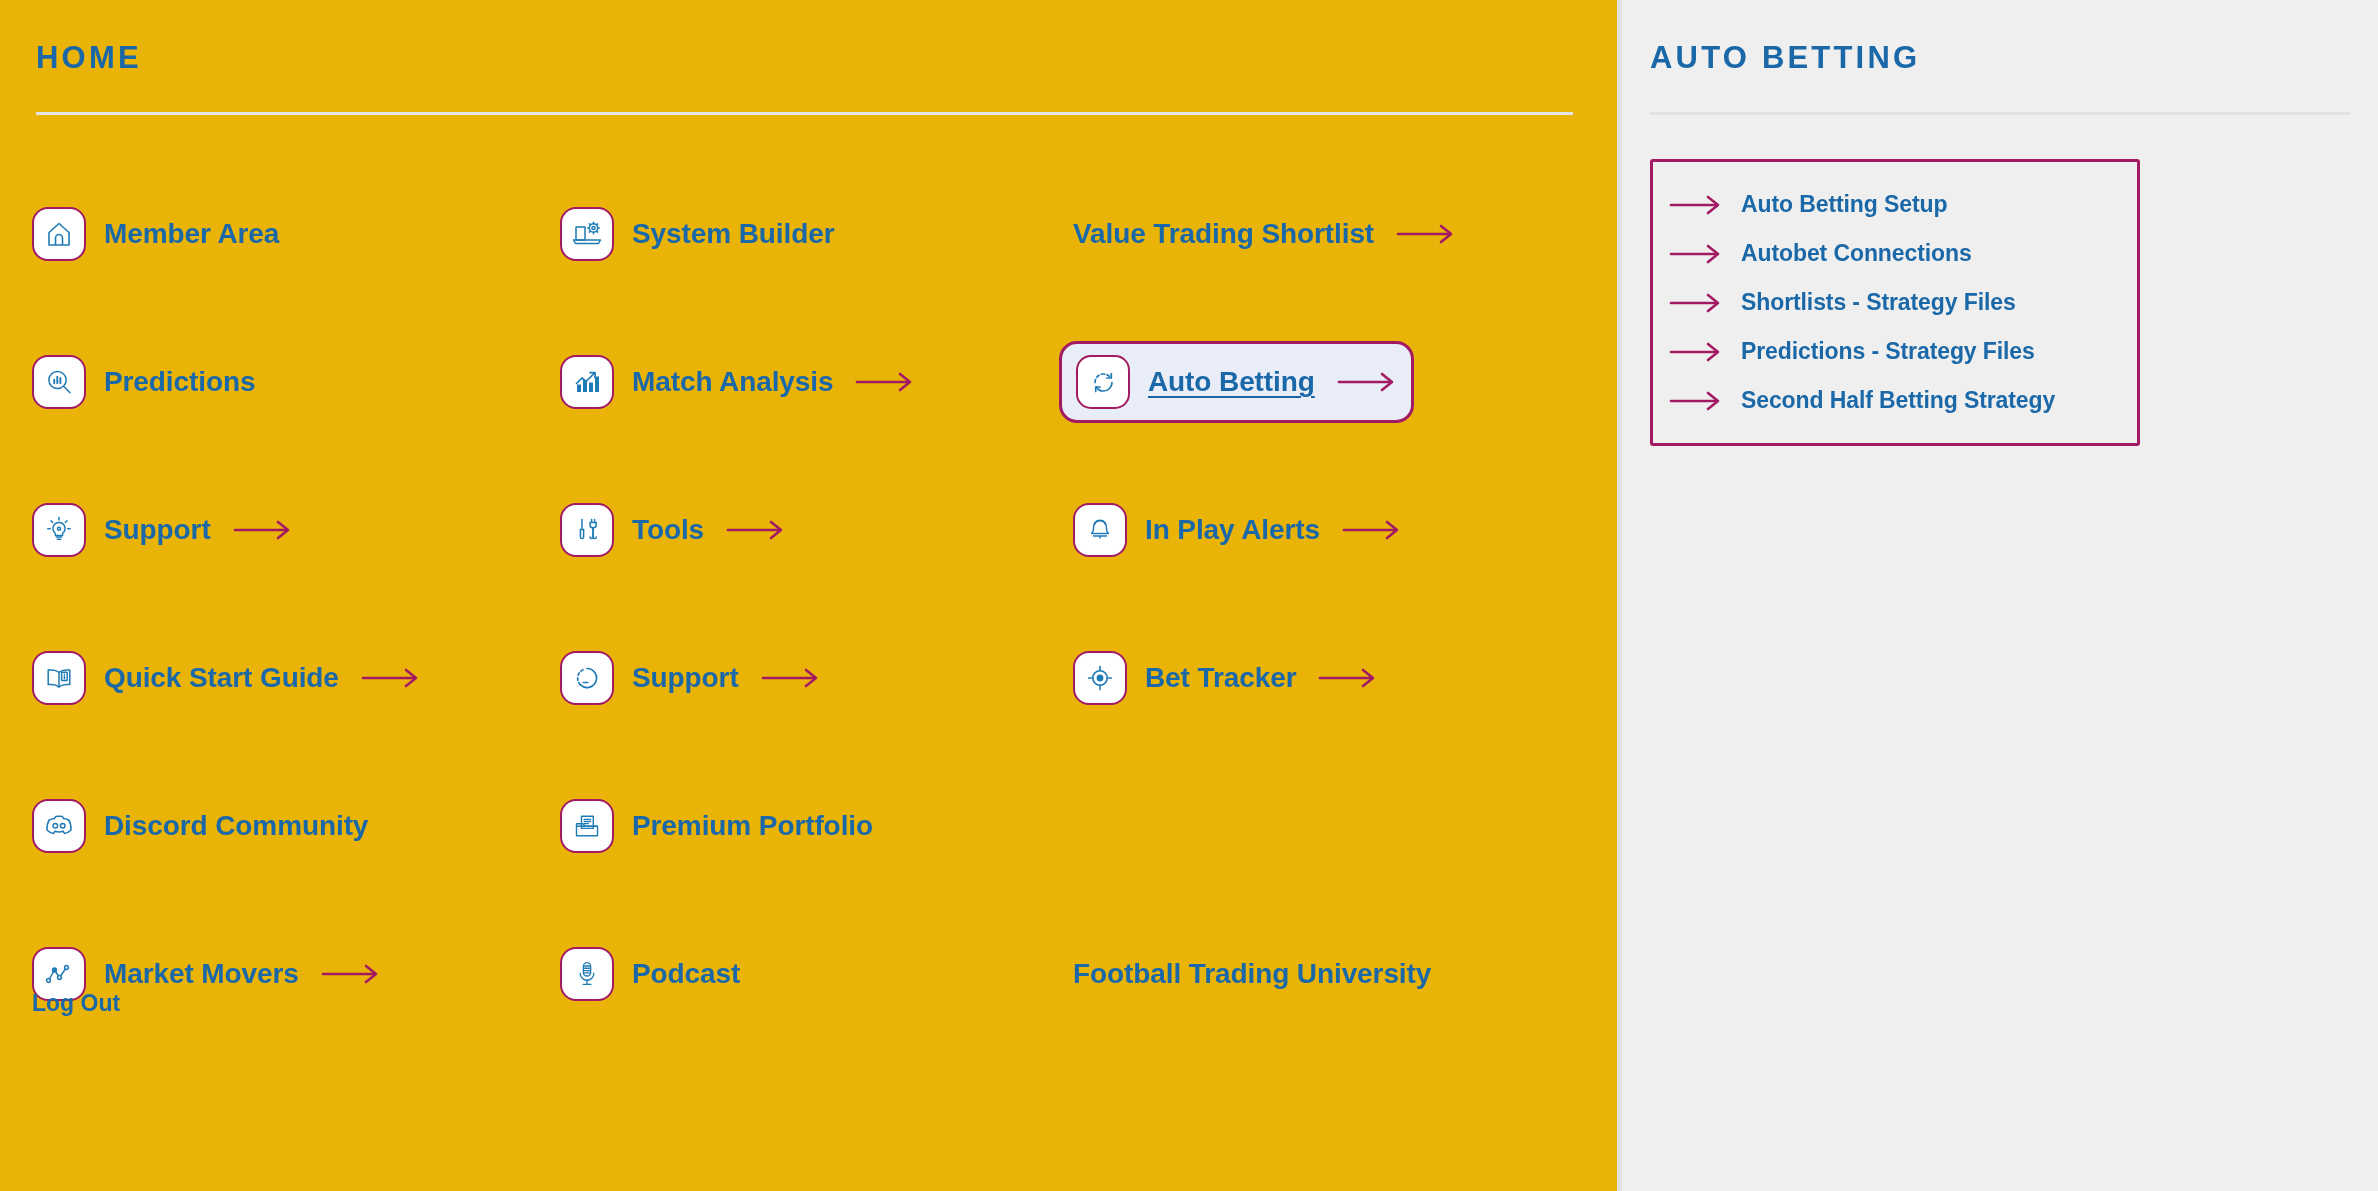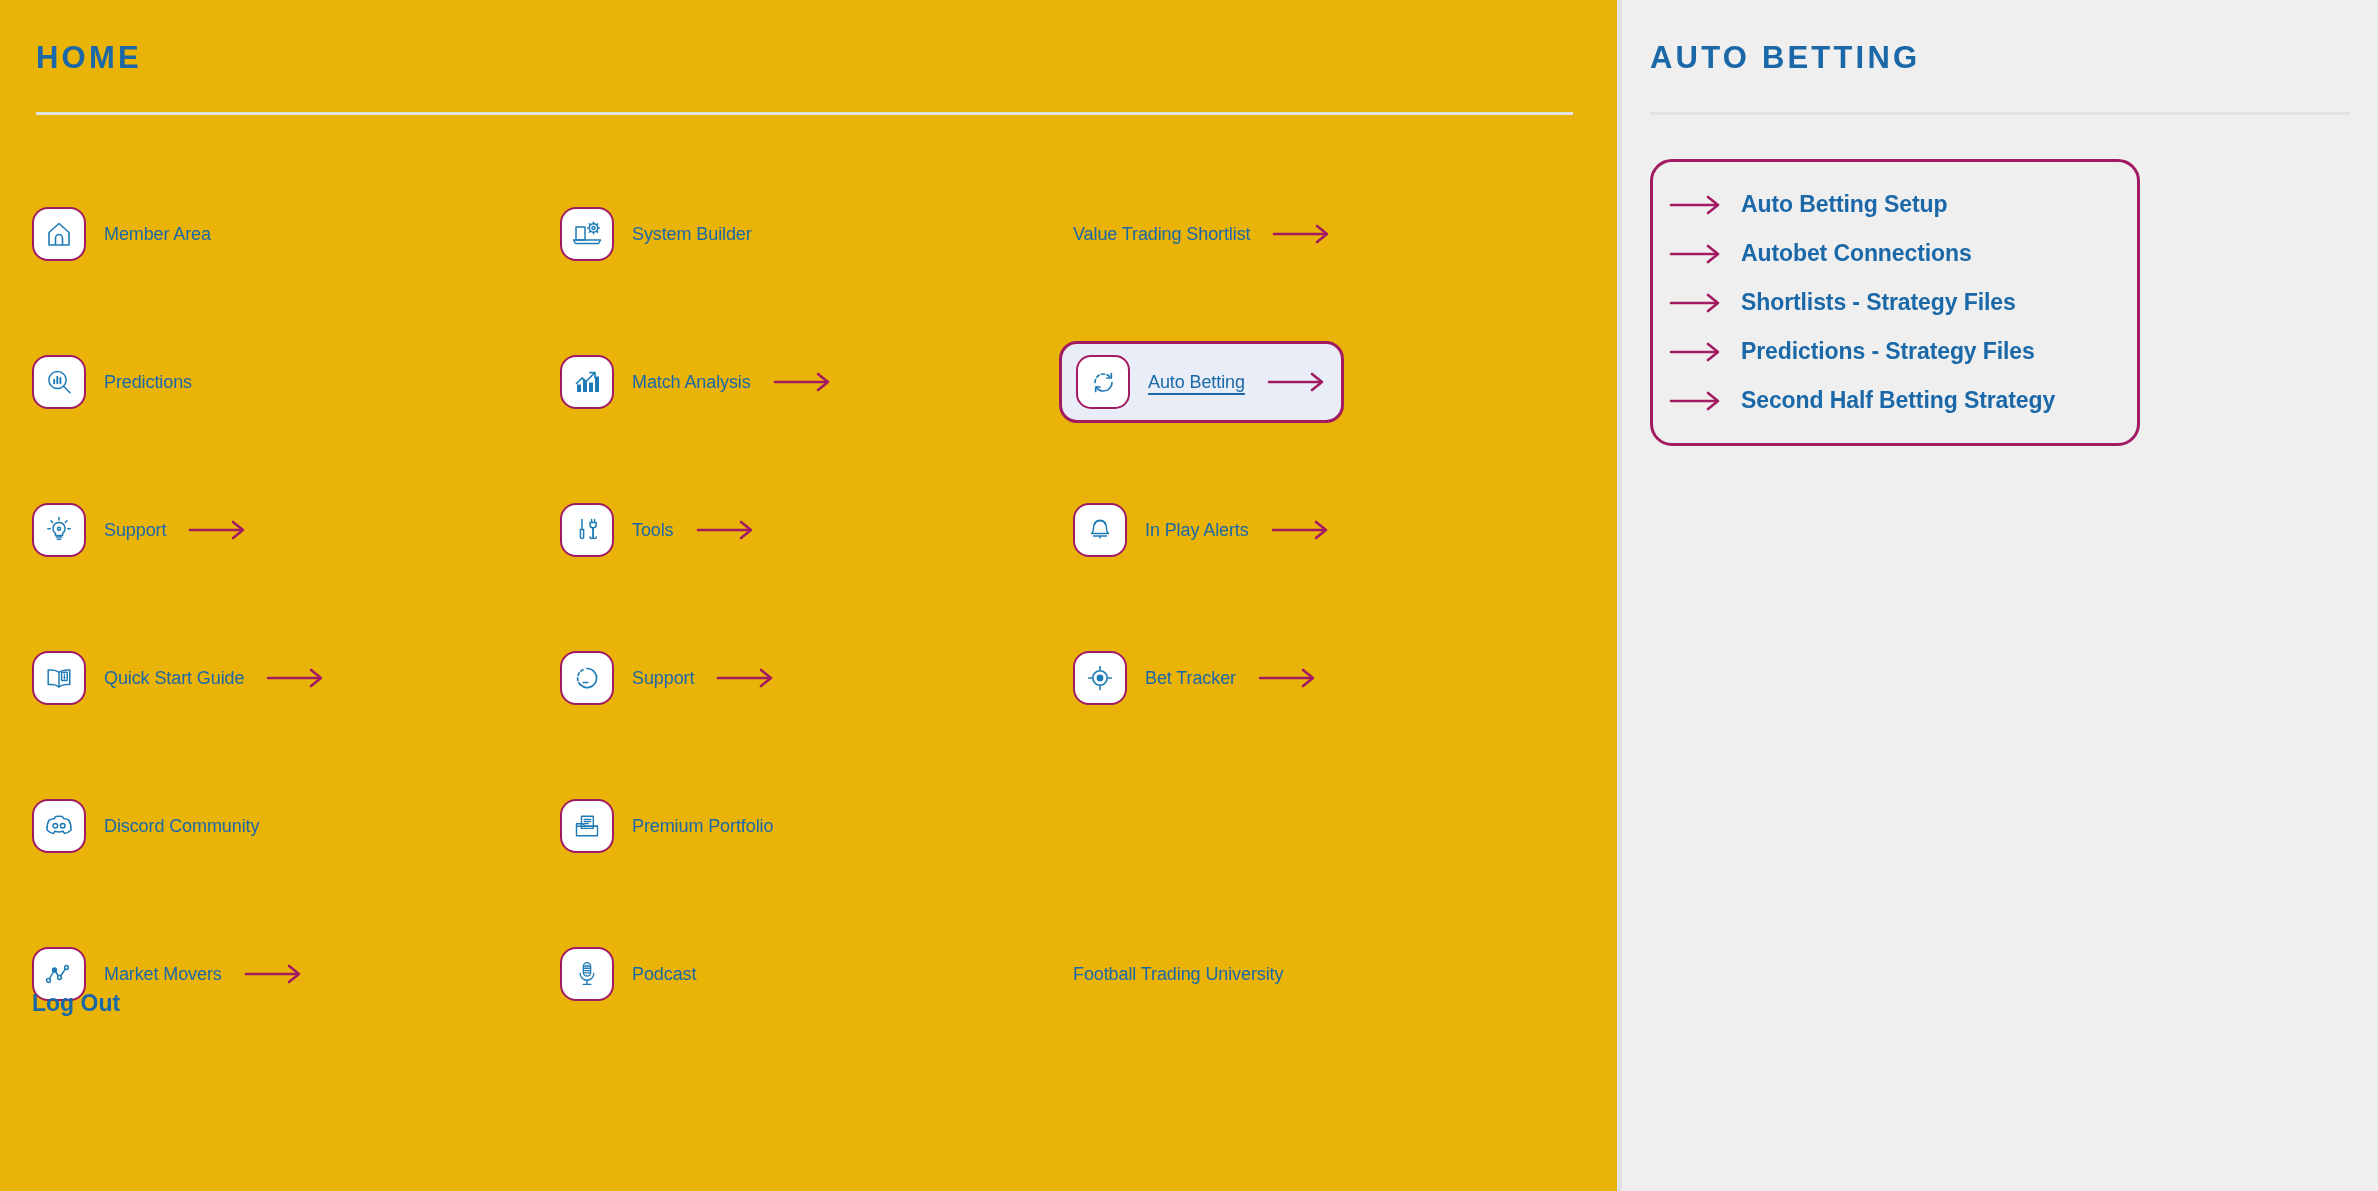--- a/index.html
+++ b/index.html
@@ -80,22 +80,22 @@
     border-radius: 16px;
     background: #ffffff;
     display: flex;
     align-items: center;
     justify-content: center;
     box-sizing: border-box;
   }
   .icon-box svg { display: block; }
   .item-label {
     color: #1a68a8;
-    font-size: 18px;
-    font-weight: normal;
+    font-size: 28px;
+    font-weight: bold;
     white-space: nowrap;
     margin-left: 18px;
     letter-spacing: -0.1px;
   }
   .item-label.no-icon { margin-left: 0; }
   .arrow {
     margin-left: 22px;
     display: flex;
     align-items: center;
   }
@@ -158,21 +158,21 @@
     width: 700px;
     height: 3px;
     background: #e2e2e2;
   }
   .side-box {
     position: absolute;
     left: 28px;
     top: 159px;
     width: 490px;
     border: 3px solid #a21a62;
-    border-radius: 22px;
+    border-radius: 3px;
     box-sizing: border-box;
     padding: 18px 0 18px 0;
   }
   .side-item {
     display: flex;
     align-items: center;
     height: 49px;
     padding-left: 16px;
     box-sizing: border-box;
   }

